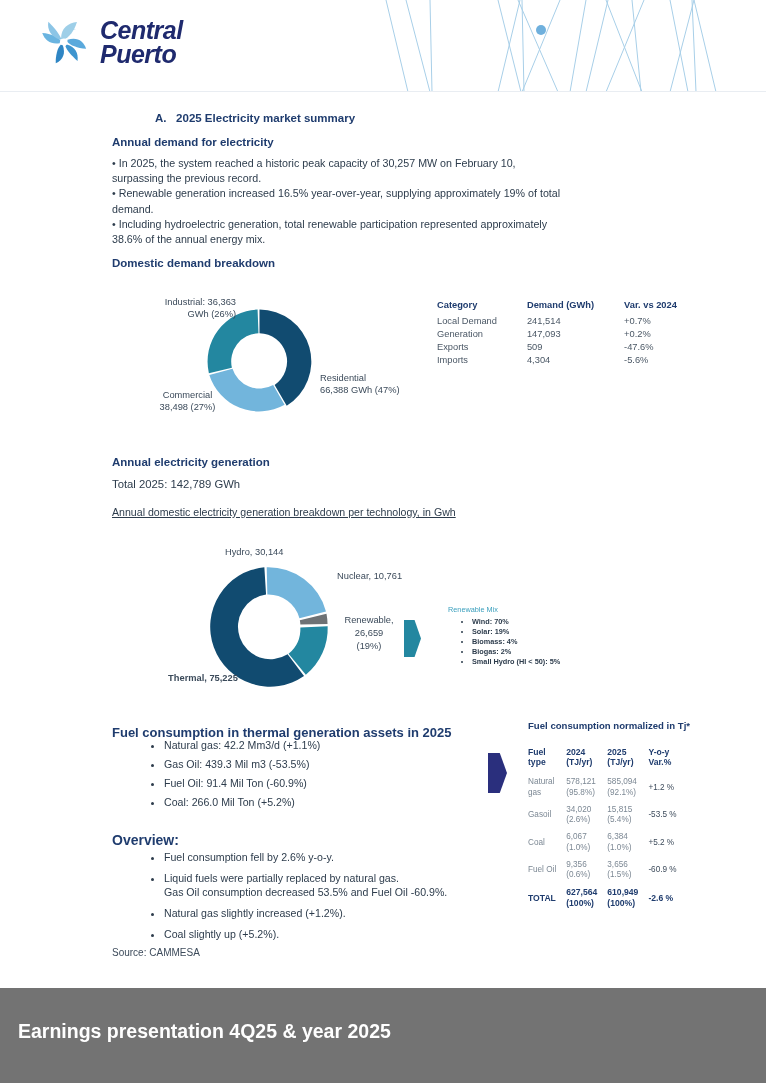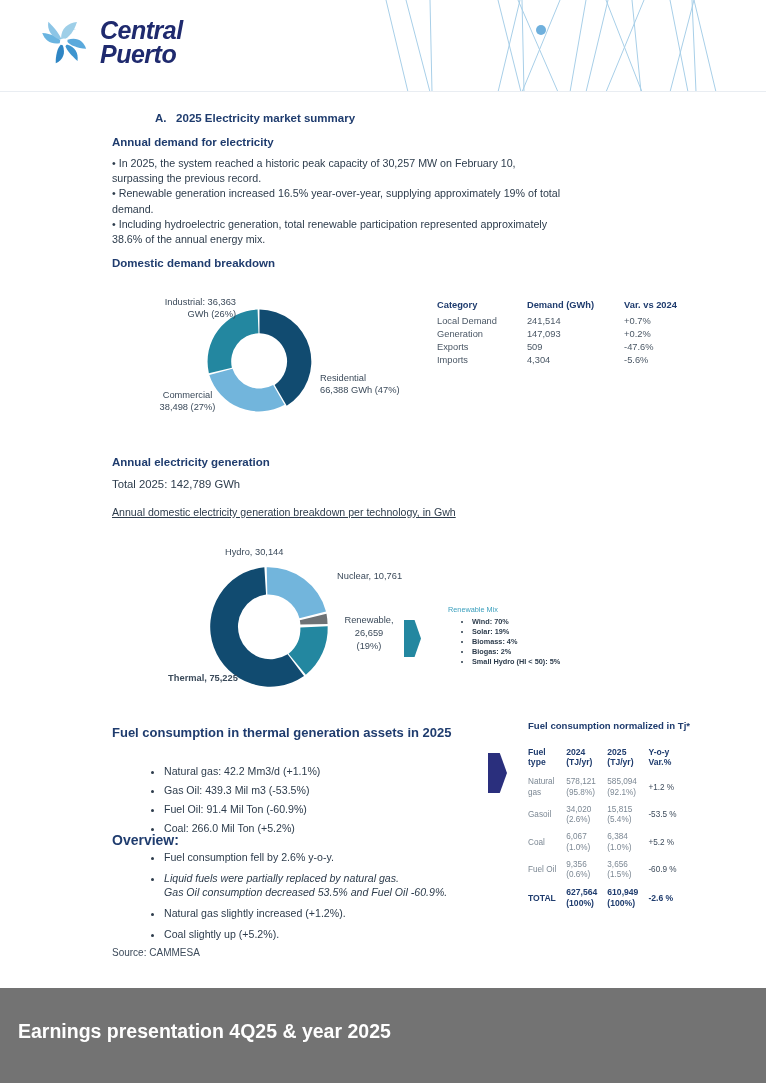--- a/index.html
+++ b/index.html
@@ -67,21 +67,21 @@
   .arrow-navy{position:absolute;left:488px;top:661px;width:19px;height:40px;background:#2a2f7d;
      clip-path:polygon(0 0,62% 0,100% 50%,62% 100%,0 100%);}
 
   .renew-box{position:absolute;left:448px;top:513px;width:116px;font-size:7.3px;color:#4a5765;line-height:1.38;}
   .renew-title{color:#3a9fbd;font-size:7.3px;margin-bottom:2px;}
   .renew-box ul{margin:0;padding-left:24px;list-style:disc;}
   .renew-box li{font-weight:bold;font-size:7.3px;margin:0;padding:0;color:#2d3c4c;}
 
   
   .t-fuel{left:112px;top:633px;font-size:13px;}
-  .ul-fuel{left:132px;top:673px;width:330px;font-size:10.6px;color:#2d3c4c;}
+  .ul-fuel{left:132px;top:647px;width:330px;font-size:10.6px;color:#2d3c4c;}
   .ul-fuel ul{margin:0;padding-left:32px;list-style:disc;}
   .ul-fuel li{margin:0 0 6.5px 0;line-height:1.18;}
 
   .t-overview{left:112px;top:740px;font-size:14px;}
   .ul-over{left:132px;top:758px;width:390px;font-size:10.6px;color:#2d3c4c;}
   .ul-over ul{margin:0;padding-left:32px;list-style:disc;}
   .ul-over li{margin:0 0 6.5px 0;line-height:1.35;}
 
   .t-source{left:112px;top:855px;font-size:10px;color:#3d4b5b;}
 
@@ -291,21 +291,21 @@
         <li>Gas Oil: 439.3 Mil m3 (-53.5%)</li>
         <li>Fuel Oil: 91.4 Mil Ton (-60.9%)</li>
         <li>Coal: 266.0 Mil Ton (+5.2%)</li>
       </ul>
     </div>
 
     <div class="blk t-overview h-blue">Overview:</div>
     <div class="blk ul-over">
       <ul>
         <li>Fuel consumption fell by 2.6% y-o-y.</li>
-        <li style="white-space:pre-line;font-style:italic;">Liquid fuels were partially replaced by natural gas.
+        <li style="white-space:pre-line;">Liquid fuels were partially replaced by natural gas.
 Gas Oil consumption decreased 53.5% and Fuel Oil -60.9%.</li>
         <li>Natural gas slightly increased (+1.2%).</li>
         <li>Coal slightly up (+5.2%).</li>
       </ul>
     </div>
 
     <div class="blk t-source">Source: CAMMESA</div>
 
     <div class="arrow-navy"></div>
     <div class="blk t-fuelnorm">Fuel consumption normalized in Tj*</div>

